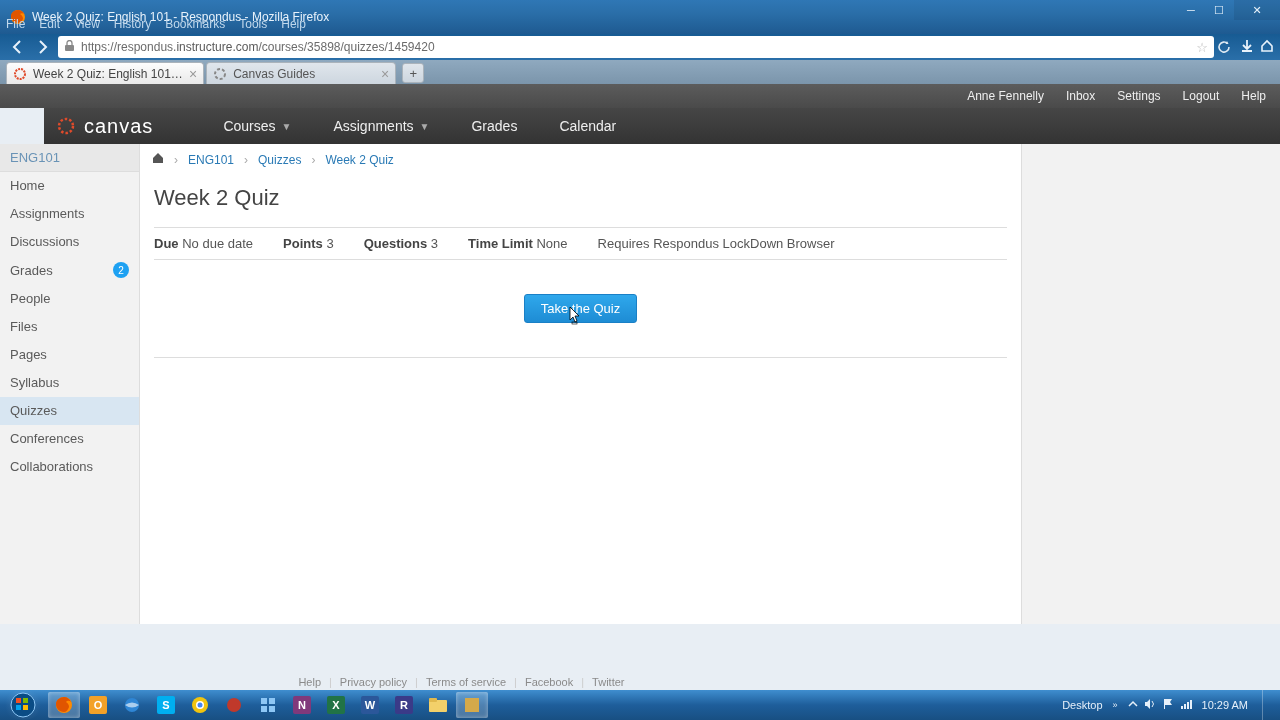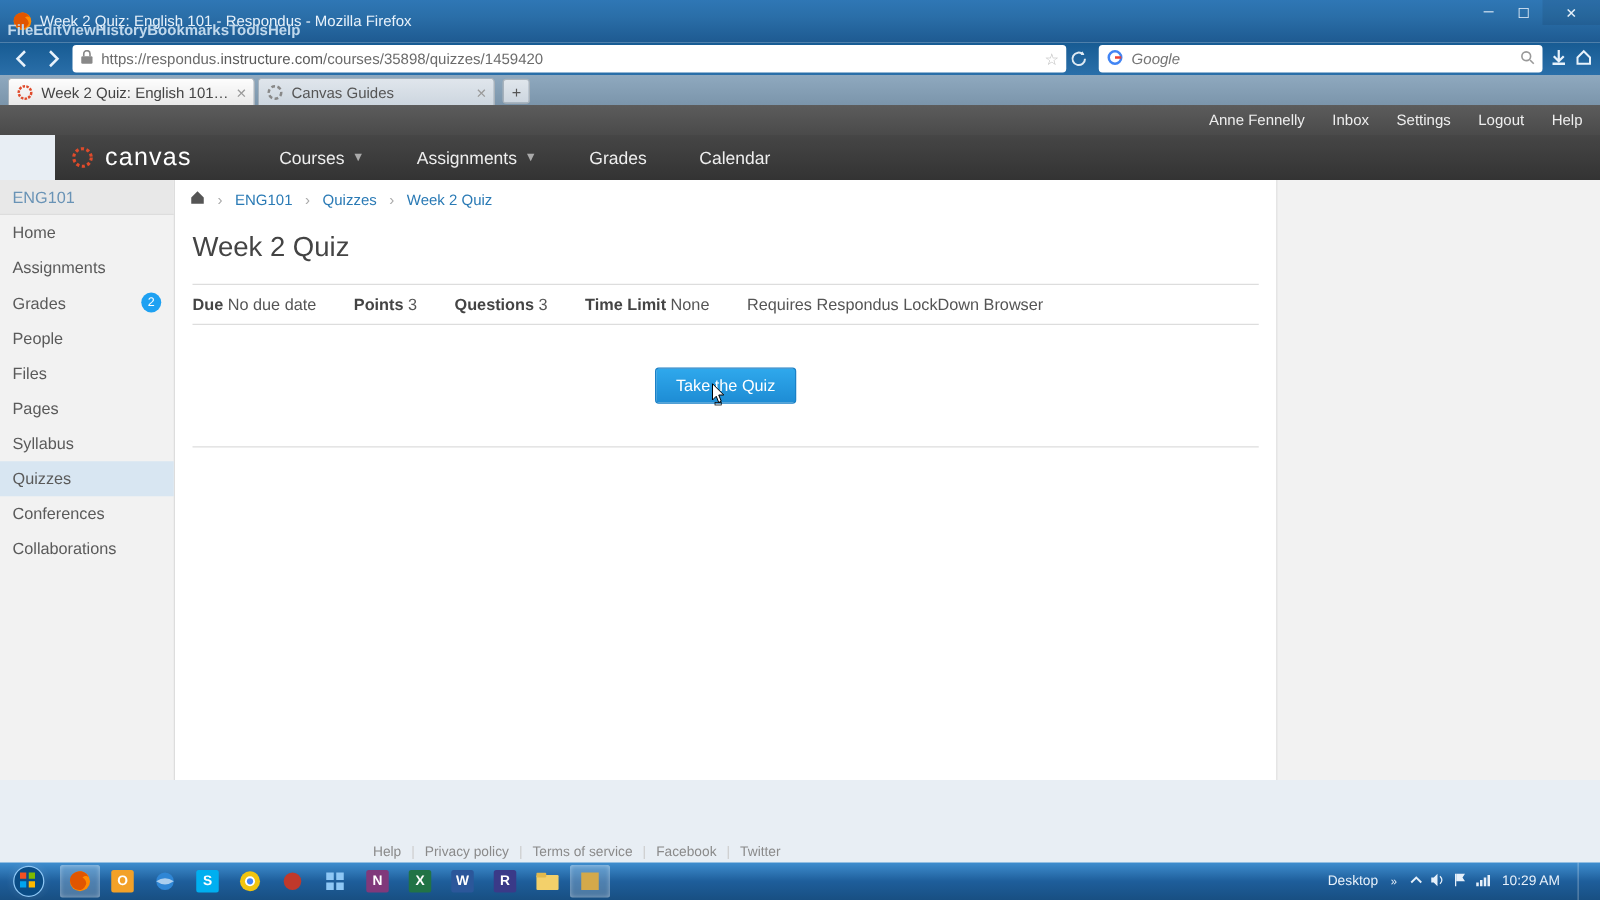--- a/index.html
+++ b/index.html
@@ -6,21 +6,21 @@
 body { font-family: Arial, Helvetica, sans-serif; font-size: 13px; color: #333; background: #e8eef4; overflow: hidden; width: 1280px; height: 720px; position: relative; }
 
 
 .win-titlebar { height: 34px; background: linear-gradient(to bottom, #2f77b5, #2a6ea8 40%, #1e5a91); display: flex; align-items: center; color: #fff; font-size: 12px; padding: 0 4px; position: relative; }
 .win-titlebar .ff-icon { width: 16px; height: 16px; margin: 0 6px; position: relative; }
 .win-titlebar .ff-icon svg { display:block; }
 .win-title { flex: 1; color: #e8f2fb; font-size: 12px; }
 .win-ctrls { display: flex; gap: 2px; position: absolute; right: 0; top: 0; }
 .win-ctrl { width: 26px; height: 20px; display: flex; align-items: center; justify-content: center; color: #e8f2fb; font-size: 11px; }
 .win-ctrl.close { width: 46px; background: rgba(0,0,0,0.08); }
-.win-menubar { position: absolute; left: 0; right: 0; top: 17px; height: 17px; display:flex; padding-left: 6px; font-size: 12px; color: #c7dff2; font-weight: bold; }
+.win-menubar { position: absolute; left: 0; right: 0; top: 17px; height: 17px; display:flex; gap: 14px; padding-left: 6px; font-size: 12px; color: #c7dff2; }
 .win-menubar span { color: #c0d8ec; }
 
 
 .browser-nav { height: 26px; background: linear-gradient(to bottom, #175b93, #2a6fa9); display:flex; align-items:center; padding: 0 6px; gap: 0; }
 .nav-btn { width: 24px; height: 22px; display:flex; align-items:center; justify-content:center; color:#dfeaf3; }
 .nav-btn svg { display:block; }
 .url-bar { flex: 1.6; height: 22px; background: #fff; border-radius: 3px; display:flex; align-items:center; padding: 0 6px; gap: 6px; margin-left: 4px; }
 .url-bar .lock { color:#6e6e6e; }
 .url-host { color:#6b6b6b; font-size: 12px; }
 .url-host b { color:#5a5a5a; font-weight: normal; }
@@ -134,31 +134,20 @@
     <div class="url-right">
       <span>☆</span>
     </div>
   </div>
   <div class="refresh-btn">
       <svg width="14" height="14" viewBox="0 0 14 14">
         <path d="M12 7a5 5 0 1 1-1.5-3.5" stroke="#dfeaf3" stroke-width="1.6" fill="none"></path>
         <path d="M10 1 L11.5 4 L8.5 4 Z" fill="#dfeaf3"></path>
       </svg>
     </div>
-  <div class="search-bar">
-    <span class="g"><svg width="14" height="14" viewBox="0 0 14 14">
-          <circle cx="7" cy="7" r="5" fill="none" stroke="#4285f4" stroke-width="2"></circle>
-          <rect x="7" y="6" width="5" height="2" fill="#ea4335"></rect>
-        </svg></span>
-    <input placeholder="Google" style="">
-    <span style="color:#bbb;"><svg width="12" height="12" viewBox="0 0 12 12">
-          <circle cx="5" cy="5" r="3.5" stroke="#999" stroke-width="1.3" fill="none"></circle>
-          <path d="M8 8 L11 11" stroke="#999" stroke-width="1.3"></path>
-        </svg></span>
-  </div>
   <div class="nav-right">
     <span><svg width="14" height="14" viewBox="0 0 14 14">
           <path d="M7 1 V9 M3 6 L7 10 L11 6" stroke="#e8f2fb" stroke-width="1.8" fill="none"></path>
           <rect x="2" y="11" width="10" height="2" fill="#e8f2fb"></rect>
         </svg></span>
     <span><svg width="14" height="14" viewBox="0 0 14 14">
           <path d="M2 7 L7 2 L12 7 V12 H2 Z" stroke="#e8f2fb" stroke-width="1.6" fill="none"></path>
         </svg></span>
   </div>
 </div>
@@ -215,20 +204,23 @@
   </div>
 
   <div class="page-body">
     <div class="sidebar">
       <div class="course-code">ENG101</div>
       <div class="sidebar-item">
           <span>Home</span>
         </div>
       <div class="sidebar-item">
           <span>Assignments</span>
+        </div>
+      <div class="sidebar-item">
+          <span>Discussions</span>
         </div>
       <div class="sidebar-item">
           <span>Grades</span>
           <span class="badge">2</span>
         </div>
       <div class="sidebar-item">
           <span>People</span>
         </div>
       <div class="sidebar-item">
           <span>Files</span>

